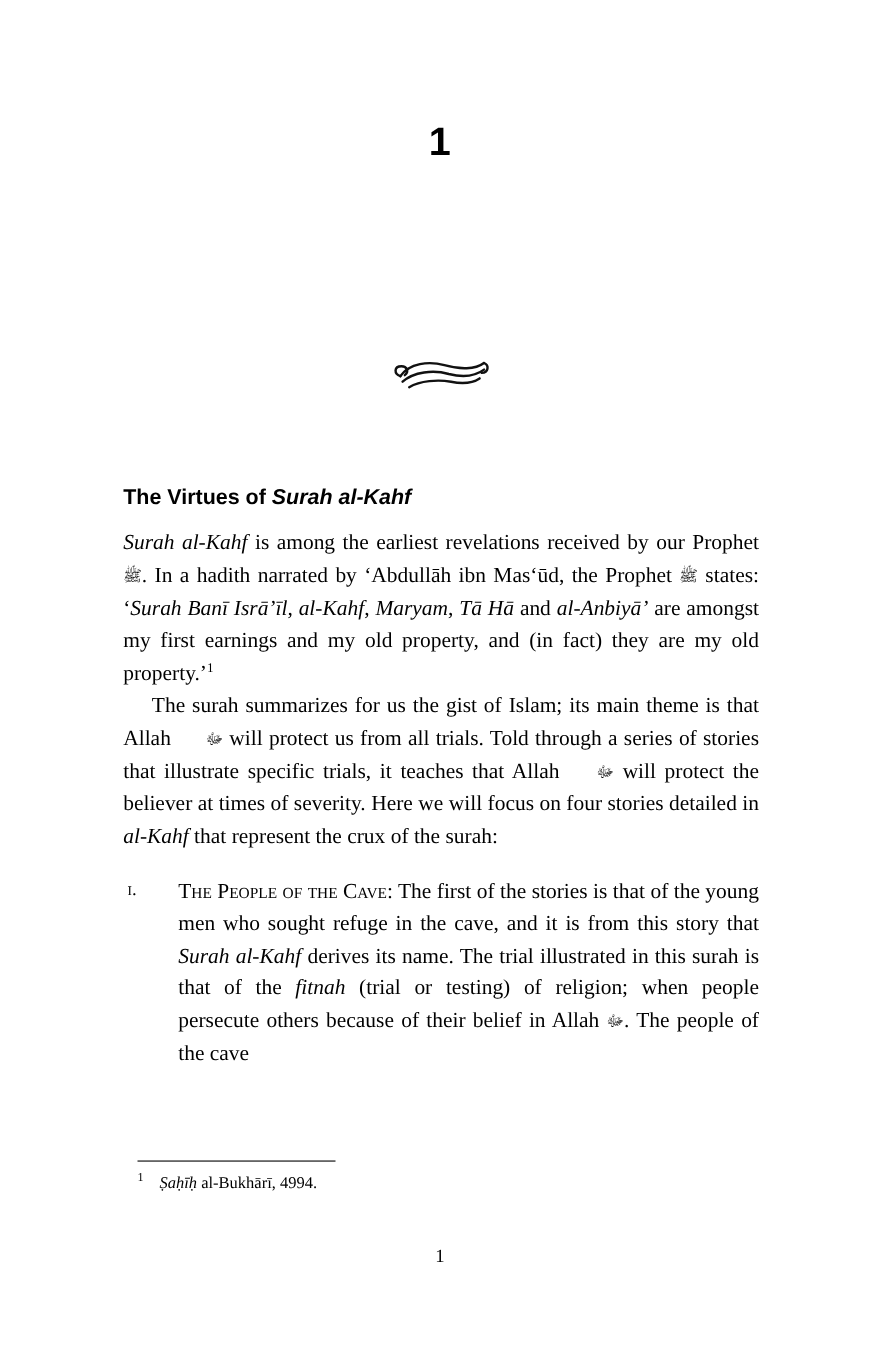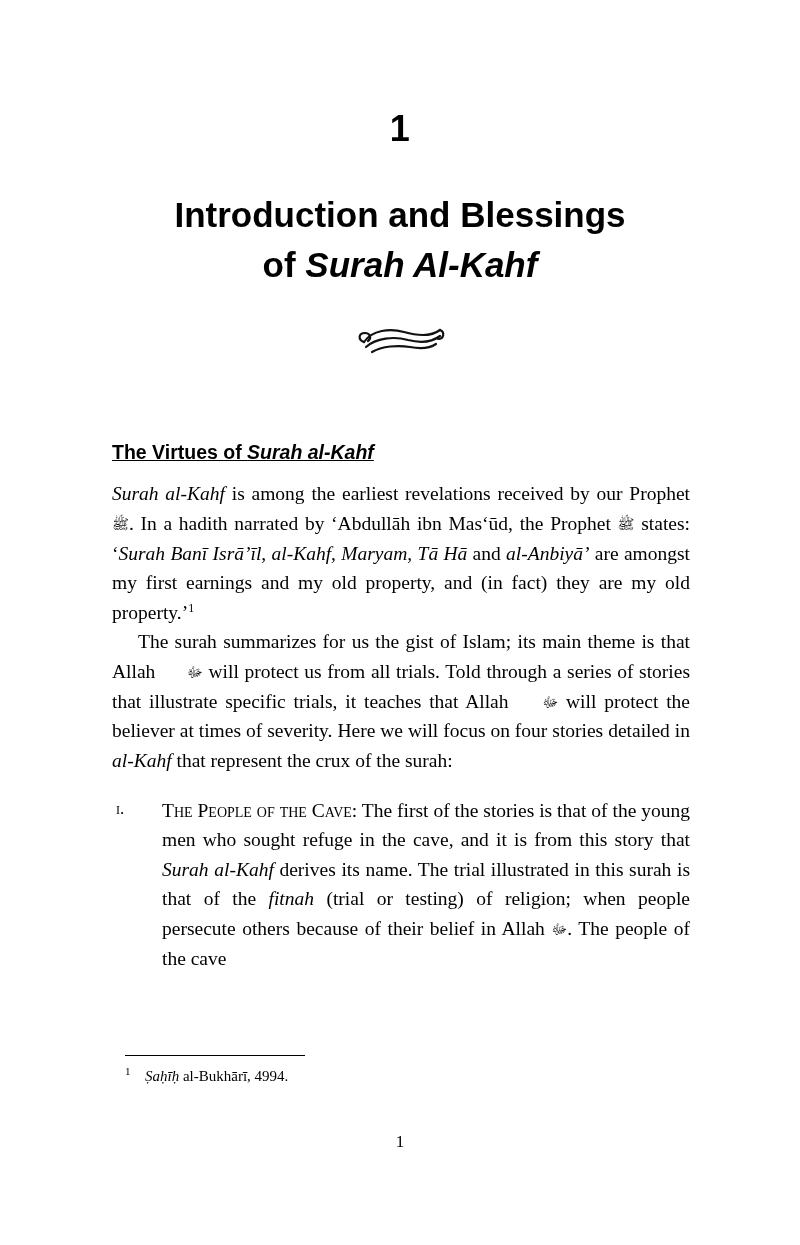--- a/index.html
+++ b/index.html
@@ -61,21 +61,20 @@
     top: 440px;
     left: 112px;
     width: 578px;
   }
   h2.section-heading {
     margin: 0 0 14px 0;
     font-family: "Liberation Sans", sans-serif;
     font-weight: bold;
     font-size: 19.5px;
     line-height: 1.3;
-    text-decoration: underline;
   }
   h2.section-heading .it {
     font-style: italic;
   }
   p.body-par {
     margin: 0;
     font-size: 19.5px;
     line-height: 1.52;
     text-align: justify;
     text-justify: inter-word;
@@ -151,24 +150,20 @@
     font-size: 17px;
   }
 </style>
 </head>
 <body>
 
 <div class="page">
 
   <div class="chapter-number">1</div>
 
-  <div class="chapter-title">
-    <span>Introduction and Blessings</span><br>
-    <span>of </span><span class="it">Surah Al-Kahf</span>
-  </div>
 
   <div class="ornament">
     <svg width="96" height="40" viewBox="0 0 96 40" aria-hidden="true">
       <g fill="none" stroke="#111" stroke-width="2.2" stroke-linecap="round">
         <path d="M12 22 C 20 10, 38 8, 52 12 C 66 16, 80 16, 88 10"></path>
         <path d="M14 27 C 24 18, 42 16, 56 20 C 68 23, 80 22, 88 16"></path>
         <path d="M20 32 C 30 26, 46 25, 58 27 C 68 29, 78 28, 84 24"></path>
         <path d="M12 22 C 6 20, 6 13, 13 13 C 18 13, 20 18, 16 21"></path>
         <path d="M88 10 C 93 12, 92 19, 86 19"></path>
       </g>

